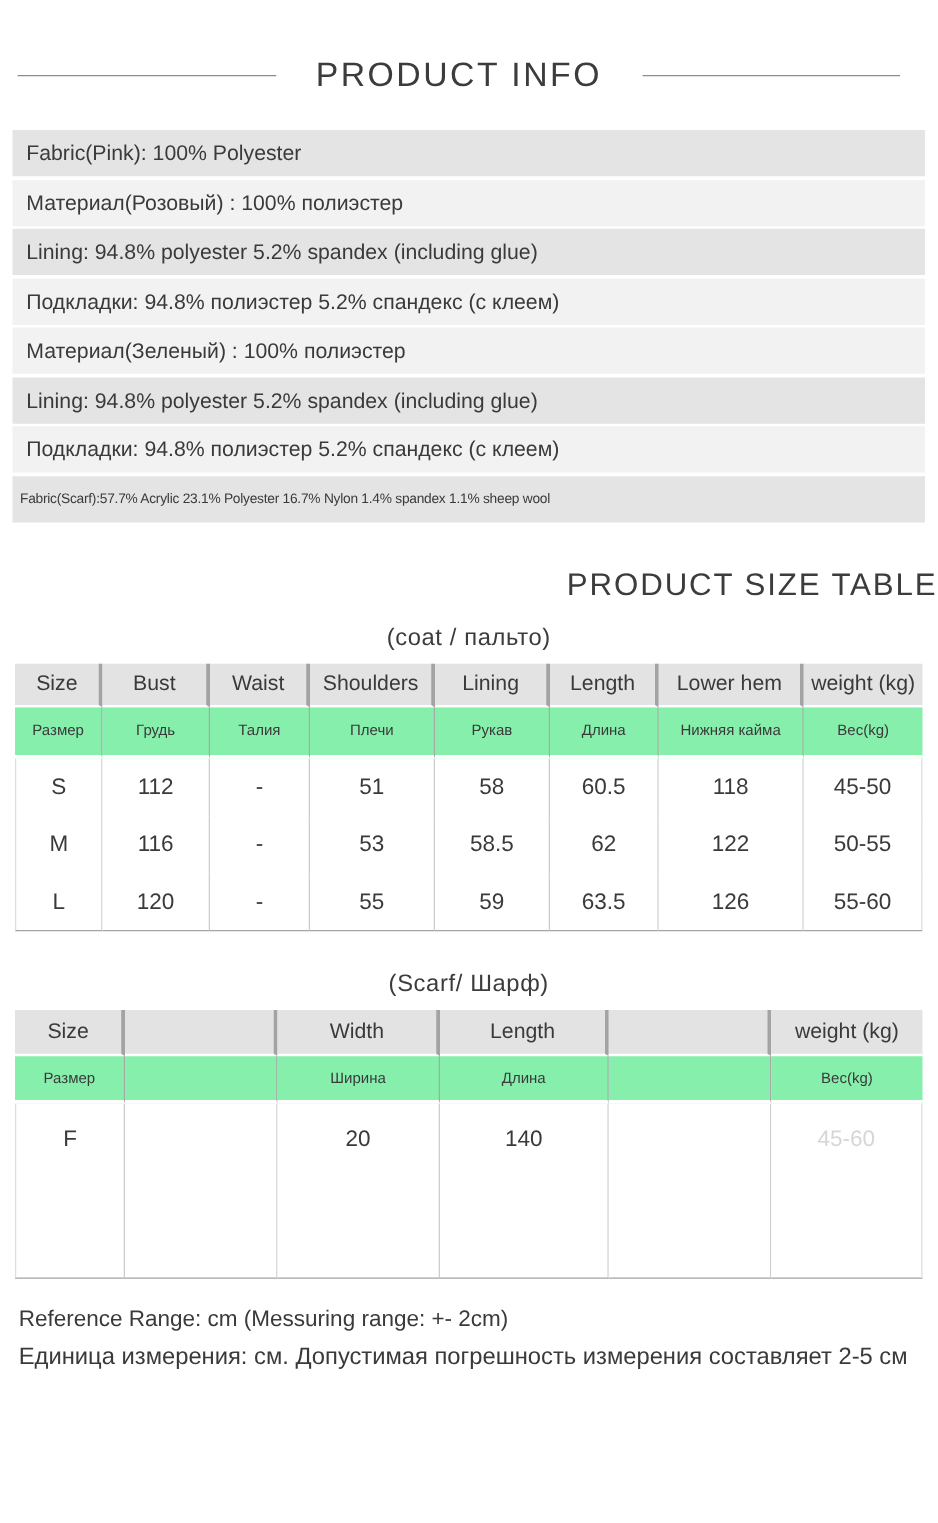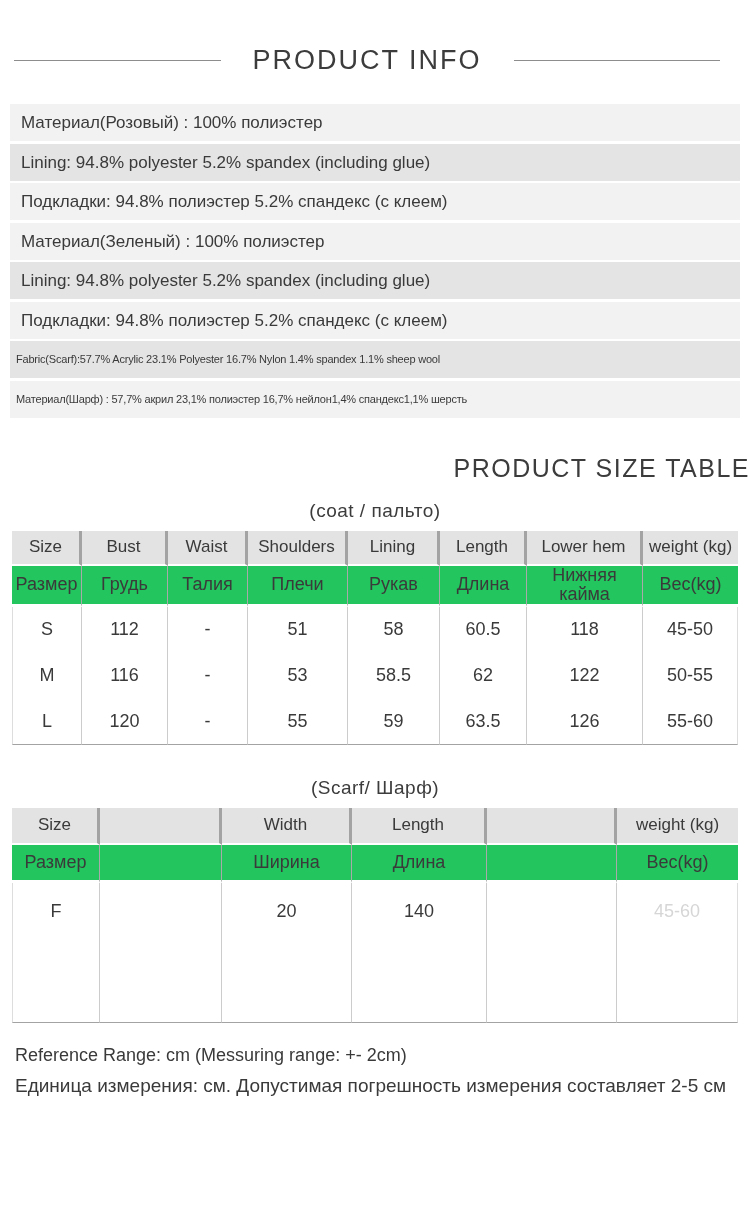--- a/index.html
+++ b/index.html
@@ -70,23 +70,23 @@
     padding: 0 2px;
   }
   .size-table tr.head-en td {
     background: #e3e3e3;
     height: 35px;
     font-size: 17px;
     border-right: 3px solid #a3a3a3;
     border-bottom: 2px solid #ffffff;
   }
   .size-table tr.head-ru td {
-    background: #22c55e;
+    background: #86efac;
     height: 41px;
-    font-size: 18px;
+    font-size: 12px;
     line-height: 19px;
     border-right: 1px solid #a9a9a9;
     border-bottom: 3px solid #ffffff;
   }
   .size-table tr.head-en td:last-child,
   .size-table tr.head-ru td:last-child { border-right: none; }
 
   .size-table tr.data td {
     background: #ffffff;
     height: 46px;
@@ -115,28 +115,28 @@
 </head>
 <body>
 
 <div class="page-title-row">
   <div class="rule"></div>
   <div class="page-title">PRODUCT INFO</div>
   <div class="rule"></div>
 </div>
 
 <div class="info-list">
+  <div class="info-row shade-dark">Fabric(Pink): 100% Polyester</div>
   <div class="info-row shade-light">Материал(Розовый) : 100% полиэстер</div>
   <div class="info-row shade-dark">Lining: 94.8% polyester  5.2% spandex (including glue)</div>
   <div class="info-row shade-light">Подкладки:  94.8% полиэстер  5.2% спандекс (с клеем)</div>
   <div class="info-row shade-light">Материал(Зеленый) : 100% полиэстер</div>
   <div class="info-row shade-dark">Lining: 94.8% polyester  5.2% spandex (including glue)</div>
   <div class="info-row shade-light">Подкладки:  94.8% полиэстер  5.2% спандекс (с клеем)</div>
   <div class="info-row shade-dark tight">Fabric(Scarf):57.7% Acrylic 23.1% Polyester 16.7% Nylon 1.4% spandex 1.1% sheep wool</div>
-  <div class="info-row shade-light tight">Материал(Шарф) : 57,7% акрил 23,1% полиэстер 16,7% нейлон1,4% спандекс1,1% шерсть</div>
 </div>
 
 <div class="section-title">PRODUCT SIZE TABLE</div>
 <div class="section-subtitle">(coat / пальто)</div>
 
 <table class="size-table coat-table">
   <colgroup>
     <col style="width:70px">
       <col style="width:86px">
       <col style="width:80px">

